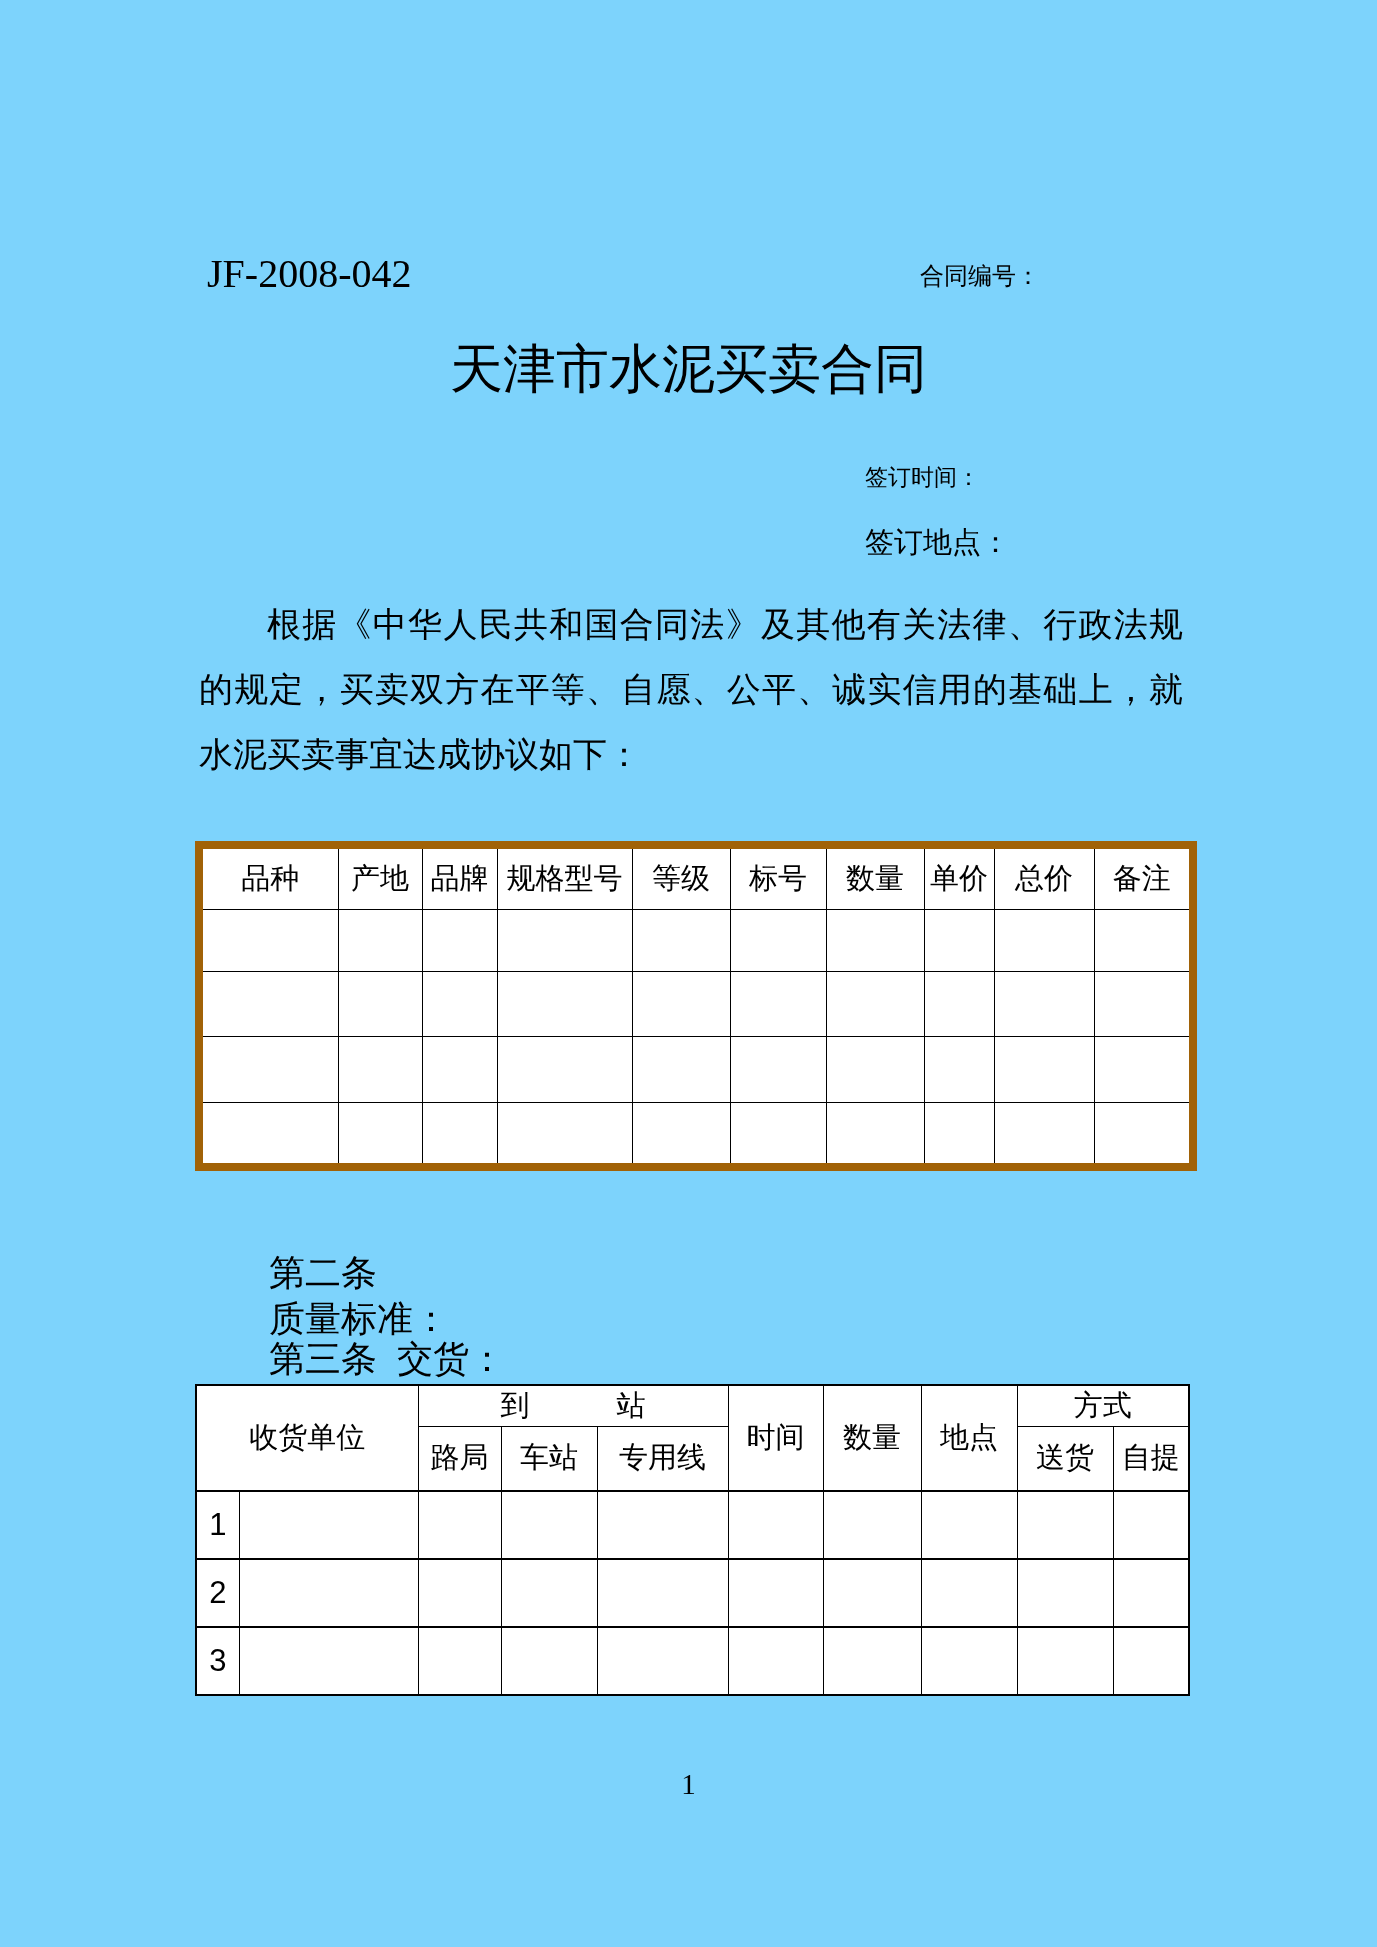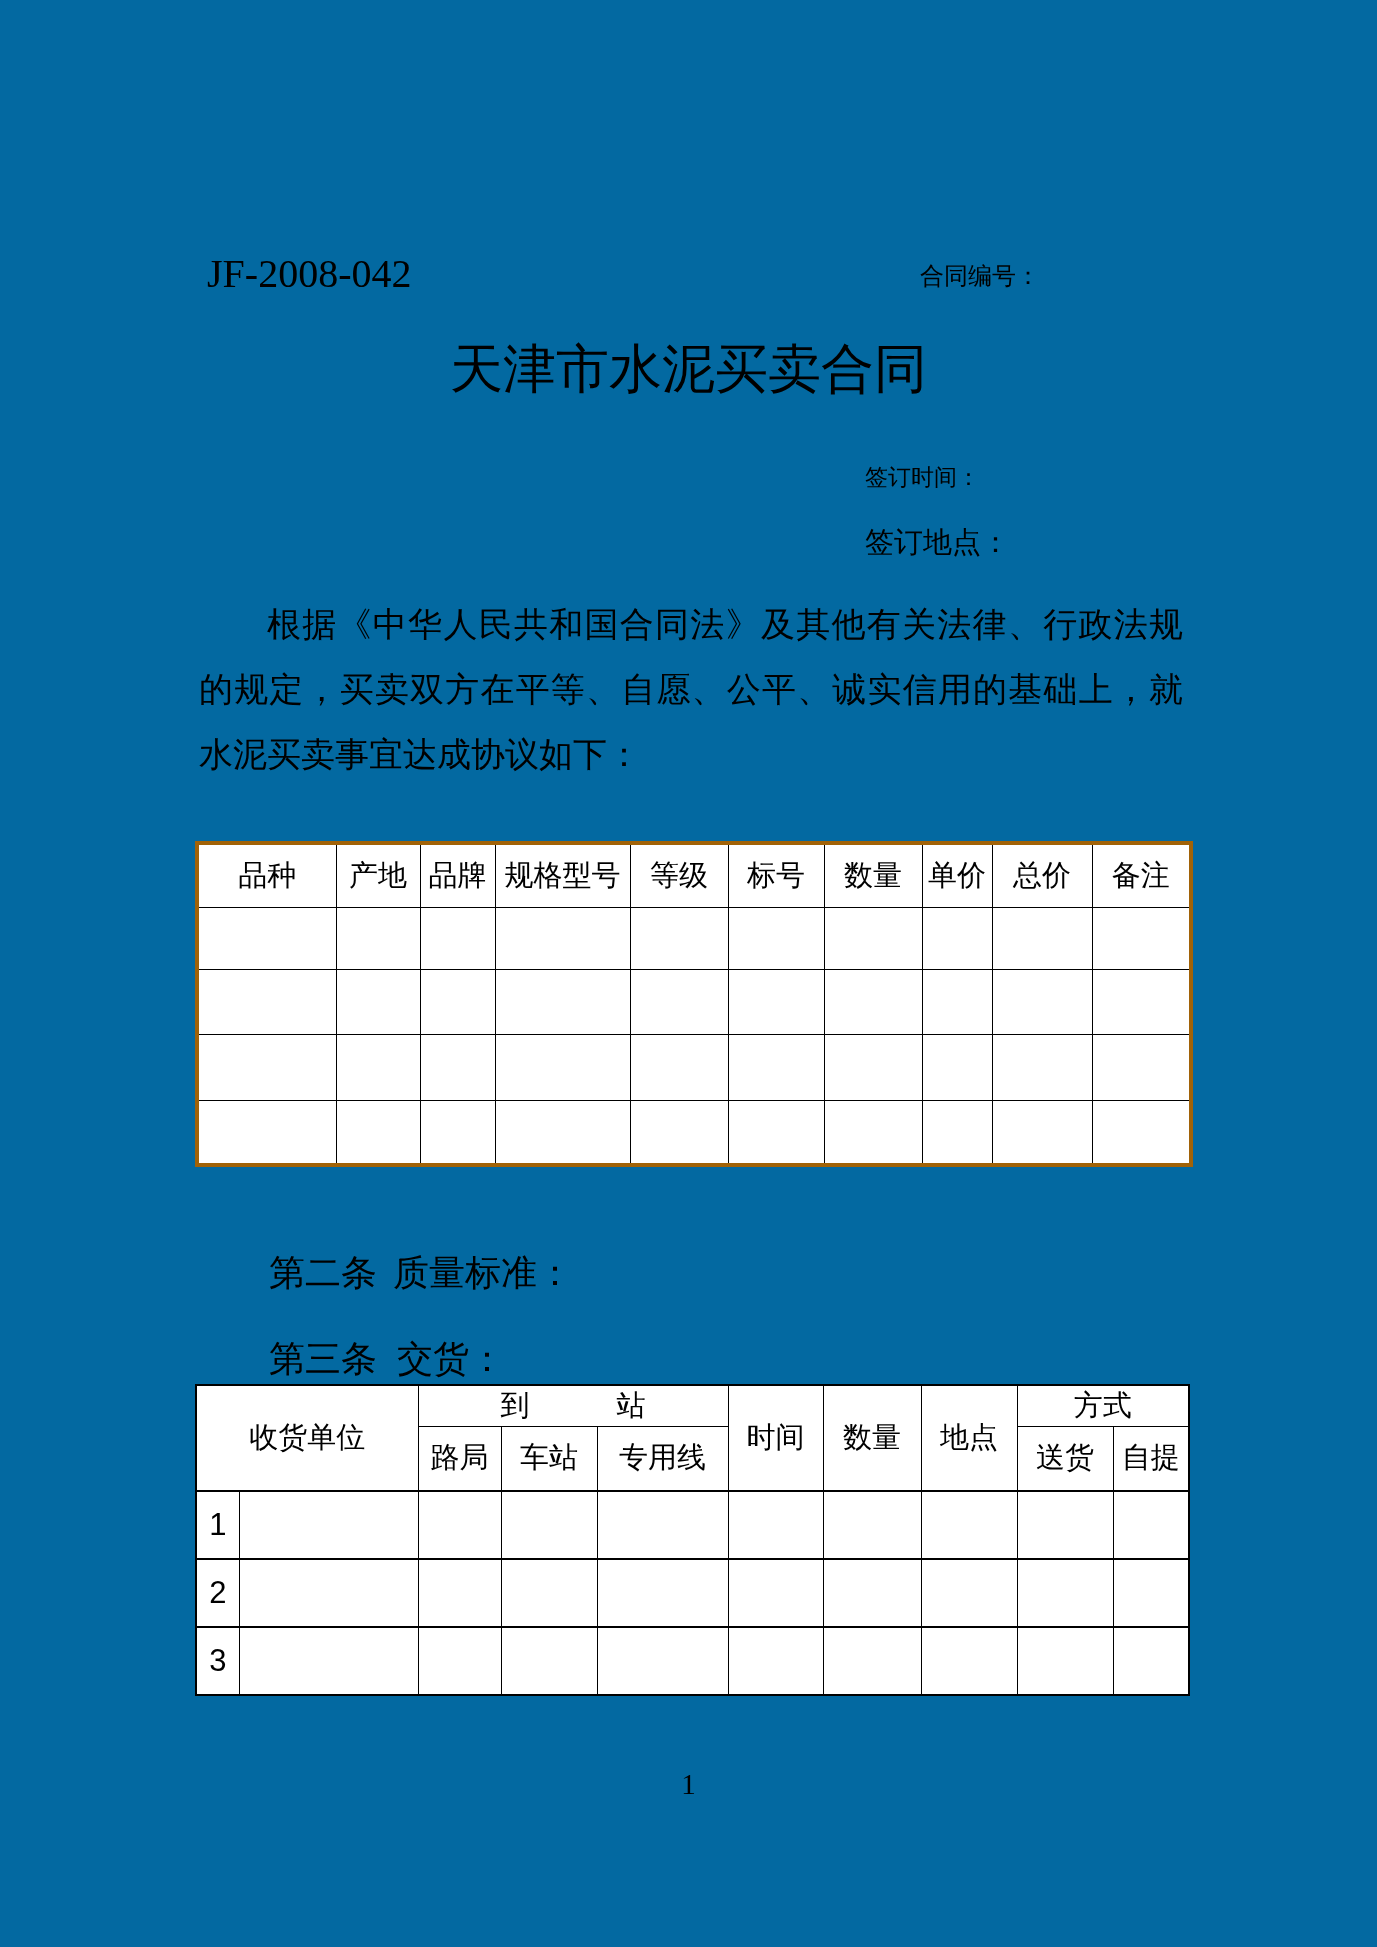--- a/index.html
+++ b/index.html
@@ -1,20 +1,20 @@
 <!DOCTYPE html>
 <html><head>
 <meta charset="utf-8">
 <style>
   * { margin:0; padding:0; box-sizing:border-box; }
   html,body { background:#ffffff; }
   .page {
     position:relative;
     width:1377px; height:1947px;
-    background:#0369a1;
+    background:#7dd3fc;
     color:#000;
     font-family:"Liberation Sans", sans-serif;
     overflow:hidden;
   }
   .serif { font-family:"Liberation Serif", serif; }
 
   .doc-code      { position:absolute; left:207px; top:250px; font-size:40px; }
   .contract-no   { position:absolute; left:920px; top:260px; font-size:24px; }
   .doc-title     { position:absolute; left:0; top:334px; width:100%;
                    text-align:center; font-size:53px; }
@@ -26,30 +26,30 @@
     font-size:34px; line-height:65px;
     text-align:justify; text-indent:68px;
   }
 
   .clause-row { position:absolute; left:199px; width:984px;
                 display:flex; align-items:baseline; font-size:36px; line-height:46px; }
   .clause-row .label { margin-left:70px; }
   .clause-1 { top:792px; }
   .clause-1 .title { margin-left:50px; }
   .clause-1 .unit  { margin-left:auto; margin-right:182px; }
-  .clause-2 { top:1250px; }
+  .clause-2 { top:1250px;flex-direction:column; }
   .clause-2 .title { margin-left:16px; }
   .clause-3 { top:1336px; }
   .clause-3 .title { margin-left:20px; }
 
   table { border-collapse:collapse; table-layout:fixed; background:#fff; }
   td, th { border:1px solid #000; font-weight:normal; text-align:center;
            vertical-align:middle; font-size:29px; padding:0; overflow:hidden; }
 
-  .tbl1 { position:absolute; left:195px; top:841px; width:994px; border:4px solid #a16207; }
+  .tbl1 { position:absolute; left:195px; top:841px; width:994px; border:8px solid #a16207; }
   .tbl1 tr.hdr    { height:64px; }
   .tbl1 tr.blank1 { height:62px; }
   .tbl1 tr.blank2 { height:65px; }
   .tbl1 tr.blank3 { height:66px; }
   .tbl1 tr.blank4 { height:65px; }
   .tbl1 tr.total  { height:68px; }
   .tbl1 tr.total td { border-top:2px solid #000; }
   .total-flex { display:flex; align-items:center; padding:0 12px;
                 font-size:30px; white-space:pre; }
   .total-flex .u     { margin-left:24px; }

